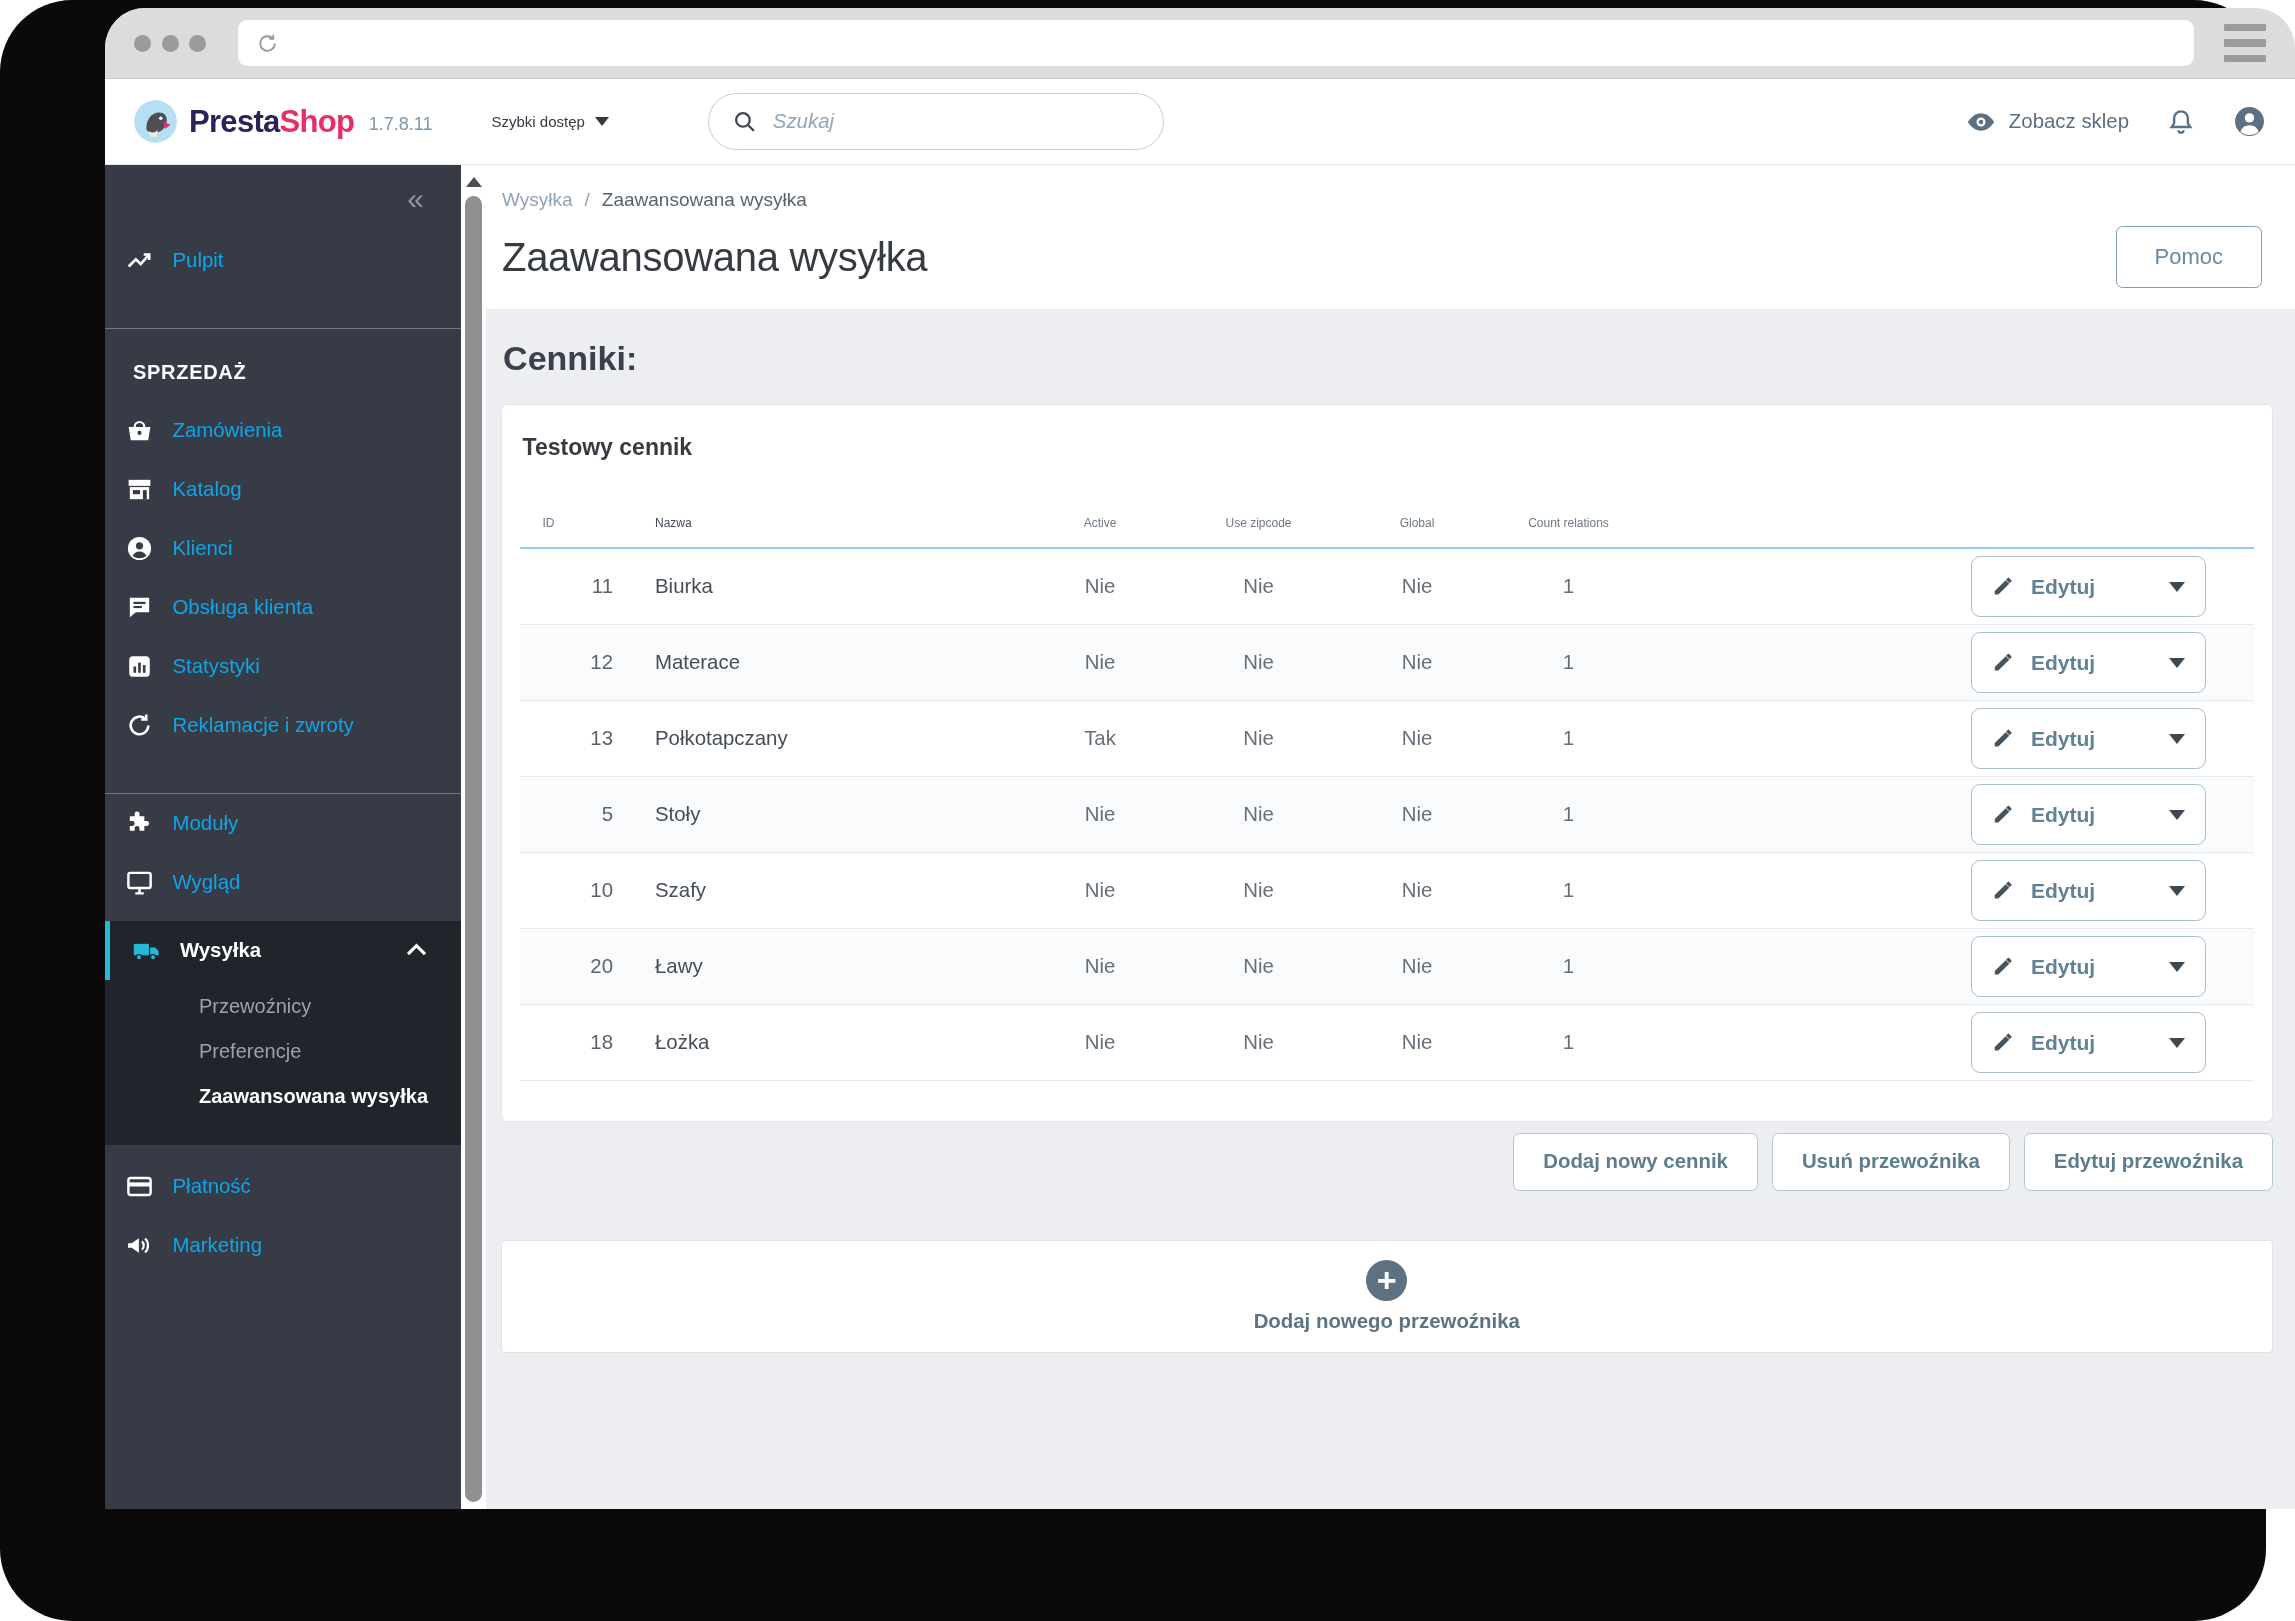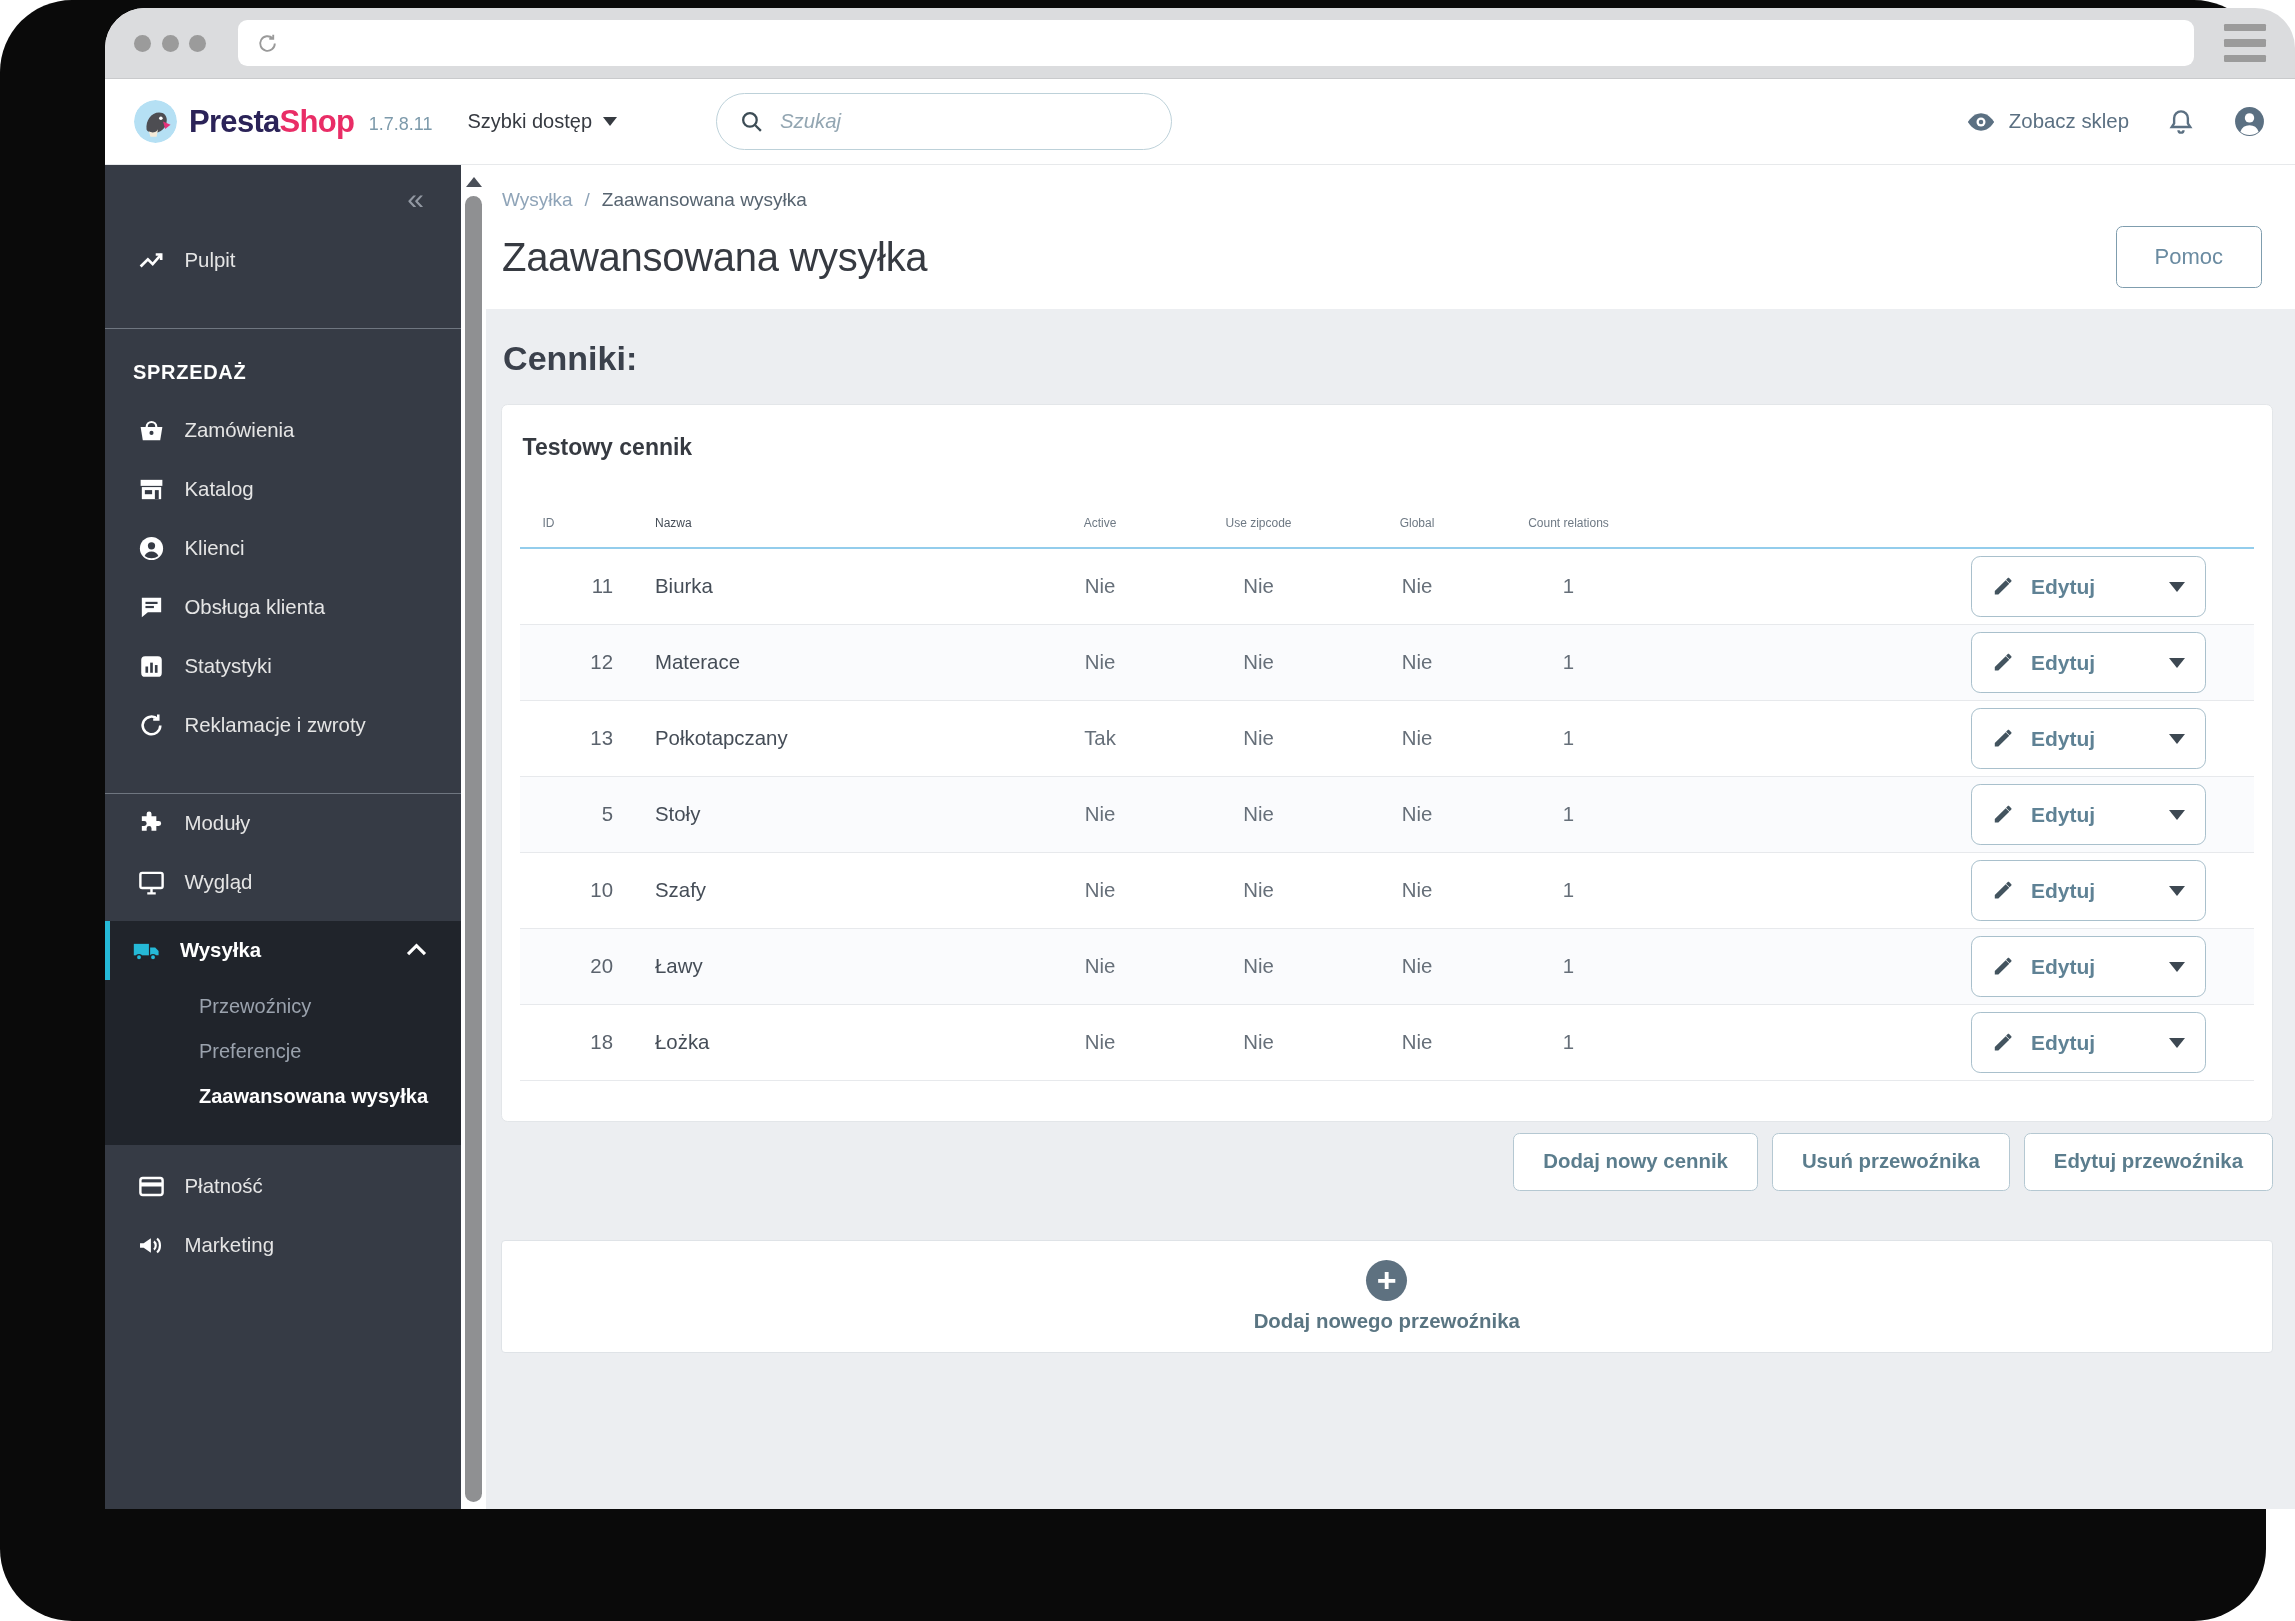--- a/index.html
+++ b/index.html
@@ -20,35 +20,35 @@
   .hamburger { margin-left:30px; display:flex; flex-direction:column; gap:8px; }
   .hamburger span { display:block; width:42px; height:7.2px; background:#9b9b9b; border-radius:1.3px; }
 
   
   .appbar { height:86px; background:#ffffff; border-bottom:0.7px solid #e7e9eb; display:flex; align-items:center; padding:0 29px; flex:0 0 auto; }
   .logo-circle { width:43px; height:43px; border-radius:50%; overflow:hidden; flex:0 0 auto; }
   .logo-text { font-size:31px; font-weight:bold; margin-left:12px; letter-spacing:-0.7px; }
   .logo-presta { color:#2b2358; }
   .logo-shop { color:#e92d66; }
   .version { font-size:18px; color:#7d9aab; margin-left:14.5px; margin-top:5.3px; }
-  .quick-access { display:flex; align-items:center; gap:10.5px; margin-left:35px; font-size:20px; color:#363a41; cursor:pointer; }
+  .quick-access { display:flex; align-items:center; gap:10.5px; margin-left:59px; font-size:15px; color:#363a41; cursor:pointer; }
   .caret-down { width:0; height:0; border-left:7.2px solid transparent; border-right:7.2px solid transparent; border-top:9.2px solid #363a41; }
   .searchpill { margin-left:99px; width:456px; height:57px; border:1.3px solid #bdd1d9; border-radius:30px; display:flex; align-items:center; padding:0 22.4px; gap:16px; background:#fff; }
   .searchpill input { border:none; outline:none; font-size:20.4px; font-style:italic; color:#5d6b75; width:100%; font-family:"Liberation Sans", sans-serif; background:transparent; }
   .searchpill input::placeholder { color:#93a6b2; opacity:1; }
   .appbar-right { margin-left:auto; display:flex; align-items:center; gap:37px; }
   .viewshop { display:flex; align-items:center; gap:13px; font-size:20.4px; color:#5b7082; cursor:pointer; }
 
   
   .bodyrow { flex:1; display:flex; min-height:0; }
 
   
   .sidebar { width:356px; background:#363b45; color:#a9b0ba; flex:0 0 auto; display:flex; flex-direction:column; }
   .collapse { text-align:right; padding:18.5px 37px 0 0; font-size:30px; color:#9298a2; line-height:1; }
-  .side-item { display:flex; align-items:center; gap:18.5px; height:59px; padding-left:32px; font-size:20.4px; color:#e5e5e5; cursor:pointer; }
+  .side-item { display:flex; align-items:center; gap:18.5px; height:59px; padding-left:20px; font-size:20.4px; color:#0ea5e9; cursor:pointer; }
   .side-item svg { width:29px; height:29px; flex:0 0 auto; }
   .pulpit { margin-top:17px; }
   .divider { height:1.3px; background:#6f7680; margin:38px 0 0 0; }
   .sect-title { font-size:20px; font-weight:bold; color:#ffffff; letter-spacing:0.7px; padding:32px 0 17px 28px; }
   .active-group { background:#20242b; margin-top:9.2px; }
   .side-item.active-parent { border-left:5.3px solid #25b9d7; padding-left:22.4px; color:#ffffff; font-weight:bold; }
   .chevron-up { margin-left:auto; margin-right:30px; }
   .submenu { padding:4px 0 26px 0; }
   .sub-item { padding-left:94px; height:45px; display:flex; align-items:center; font-size:20px; color:#9aa2ad; cursor:pointer; }
   .sub-item.current { color:#ffffff; font-weight:bold; }

